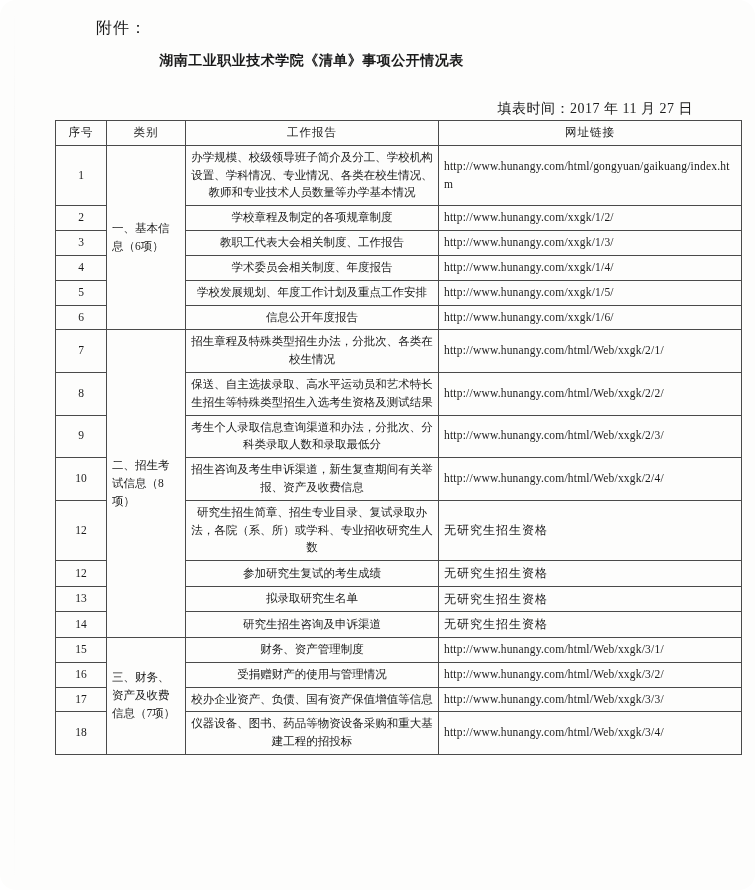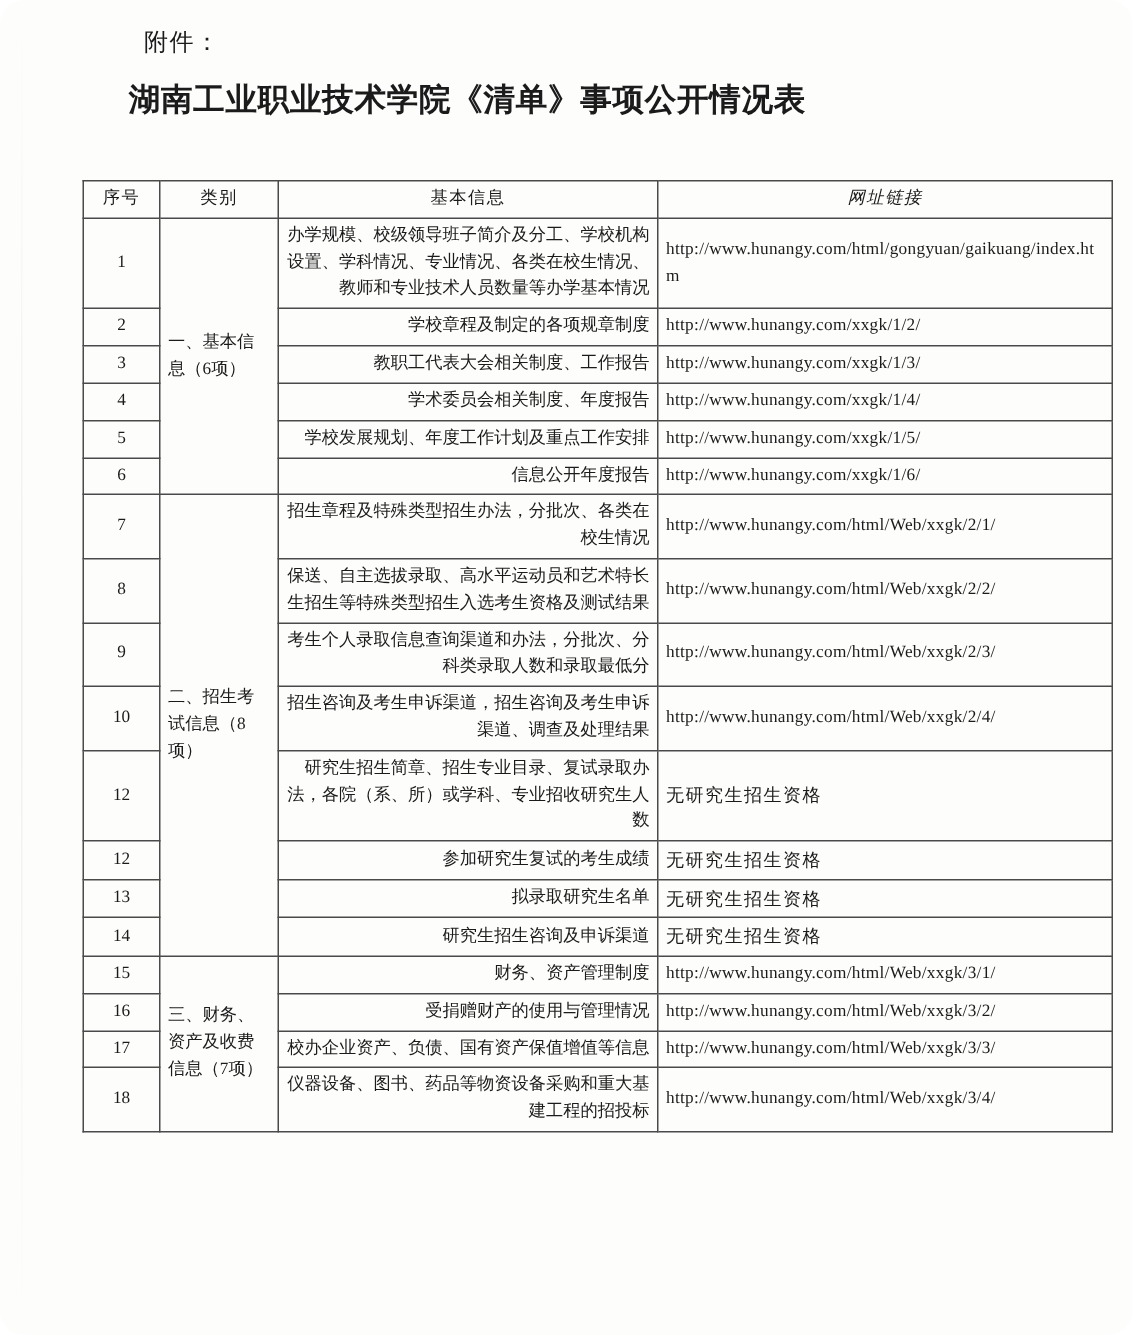--- a/index.html
+++ b/index.html
@@ -29,21 +29,21 @@
     top: 18px;
     font-size: 16px;
     letter-spacing: 1px;
   }
   .doc-title {
     position: absolute;
     left: 0;
     top: 52px;
     width: 623px;
     text-align: center;
-    font-size: 21px;
+    font-size: 14px;
     font-weight: bold;
     letter-spacing: 0.5px;
     font-family: "Liberation Serif", "DejaVu Serif", serif;
   }
   .fill-date {
     position: absolute;
     right: 62px;
     top: 100px;
     font-size: 14px;
     letter-spacing: 0.5px;
@@ -79,64 +79,65 @@
   }
   td.cat {
     width: 68px;
     text-align: left;
     font-size: 12px;
     line-height: 1.7;
     padding: 4px 3px;
   }
   td.item {
     width: 242px;
-    text-align: right;
+    text-align: center;
   }
   td.link {
     width: 292px;
     font-family: "Liberation Serif", "DejaVu Serif", serif;
     font-size: 11px;
     letter-spacing: 0.2px;
     word-break: break-all;
   }
   td.link.cn {
     font-size: 12px;
     letter-spacing: 1px;
   }
   .col-head-seq { width: 40px; }
   .col-head-cat { width: 68px; }
   .col-head-item { width: 242px; }
-  .col-head-link { width: 292px; font-style: italic; }
+  .col-head-link { width: 292px; }
   .edge-left {
     position: absolute;
     left: 14px;
     top: 0;
     width: 1px;
     height: 890px;
     background: linear-gradient(to bottom, rgba(0,0,0,0.0), rgba(0,0,0,0.06), rgba(0,0,0,0.0));
   }
 </style>
 </head>
 <body>
 
 <div class="page">
 
   <div class="edge-left"></div>
 
   <div class="attach-label">附件：</div>
 
   <div class="doc-title">湖南工业职业技术学院《清单》事项公开情况表</div>
 
+  <div class="fill-date">填表时间：2017 年 11 月 27 日</div>
 
   <table class="sheet">
     <thead>
       <tr>
         <th class="hd col-head-seq">序号</th>
         <th class="hd col-head-cat">类别</th>
-        <th class="hd col-head-item">基本信息</th>
+        <th class="hd col-head-item">工作报告</th>
         <th class="hd col-head-link">网址链接</th>
       </tr>
     </thead>
     <tbody>
         <tr>
           <td class="num">1</td>
           <td class="cat" rowspan="6">一、基本信息（6项）</td>
           <td class="item">办学规模、校级领导班子简介及分工、学校机构设置、学科情况、专业情况、各类在校生情况、教师和专业技术人员数量等办学基本情况</td>
           <td class="link">http://www.hunangy.com/html/gongyuan/gaikuang/index.htm</td>
         </tr>
@@ -176,21 +177,21 @@
           <td class="item">保送、自主选拔录取、高水平运动员和艺术特长生招生等特殊类型招生入选考生资格及测试结果</td>
           <td class="link">http://www.hunangy.com/html/Web/xxgk/2/2/</td>
         </tr>
         <tr>
           <td class="num">9</td>
           <td class="item">考生个人录取信息查询渠道和办法，分批次、分科类录取人数和录取最低分</td>
           <td class="link">http://www.hunangy.com/html/Web/xxgk/2/3/</td>
         </tr>
         <tr>
           <td class="num">10</td>
-          <td class="item">招生咨询及考生申诉渠道，招生咨询及考生申诉渠道、调查及处理结果</td>
+          <td class="item">招生咨询及考生申诉渠道，新生复查期间有关举报、资产及收费信息</td>
           <td class="link">http://www.hunangy.com/html/Web/xxgk/2/4/</td>
         </tr>
         <tr>
           <td class="num">12</td>
           <td class="item">研究生招生简章、招生专业目录、复试录取办法，各院（系、所）或学科、专业招收研究生人数</td>
           <td class="link cn">无研究生招生资格</td>
         </tr>
         <tr>
           <td class="num">12</td>
           <td class="item">参加研究生复试的考生成绩</td>

